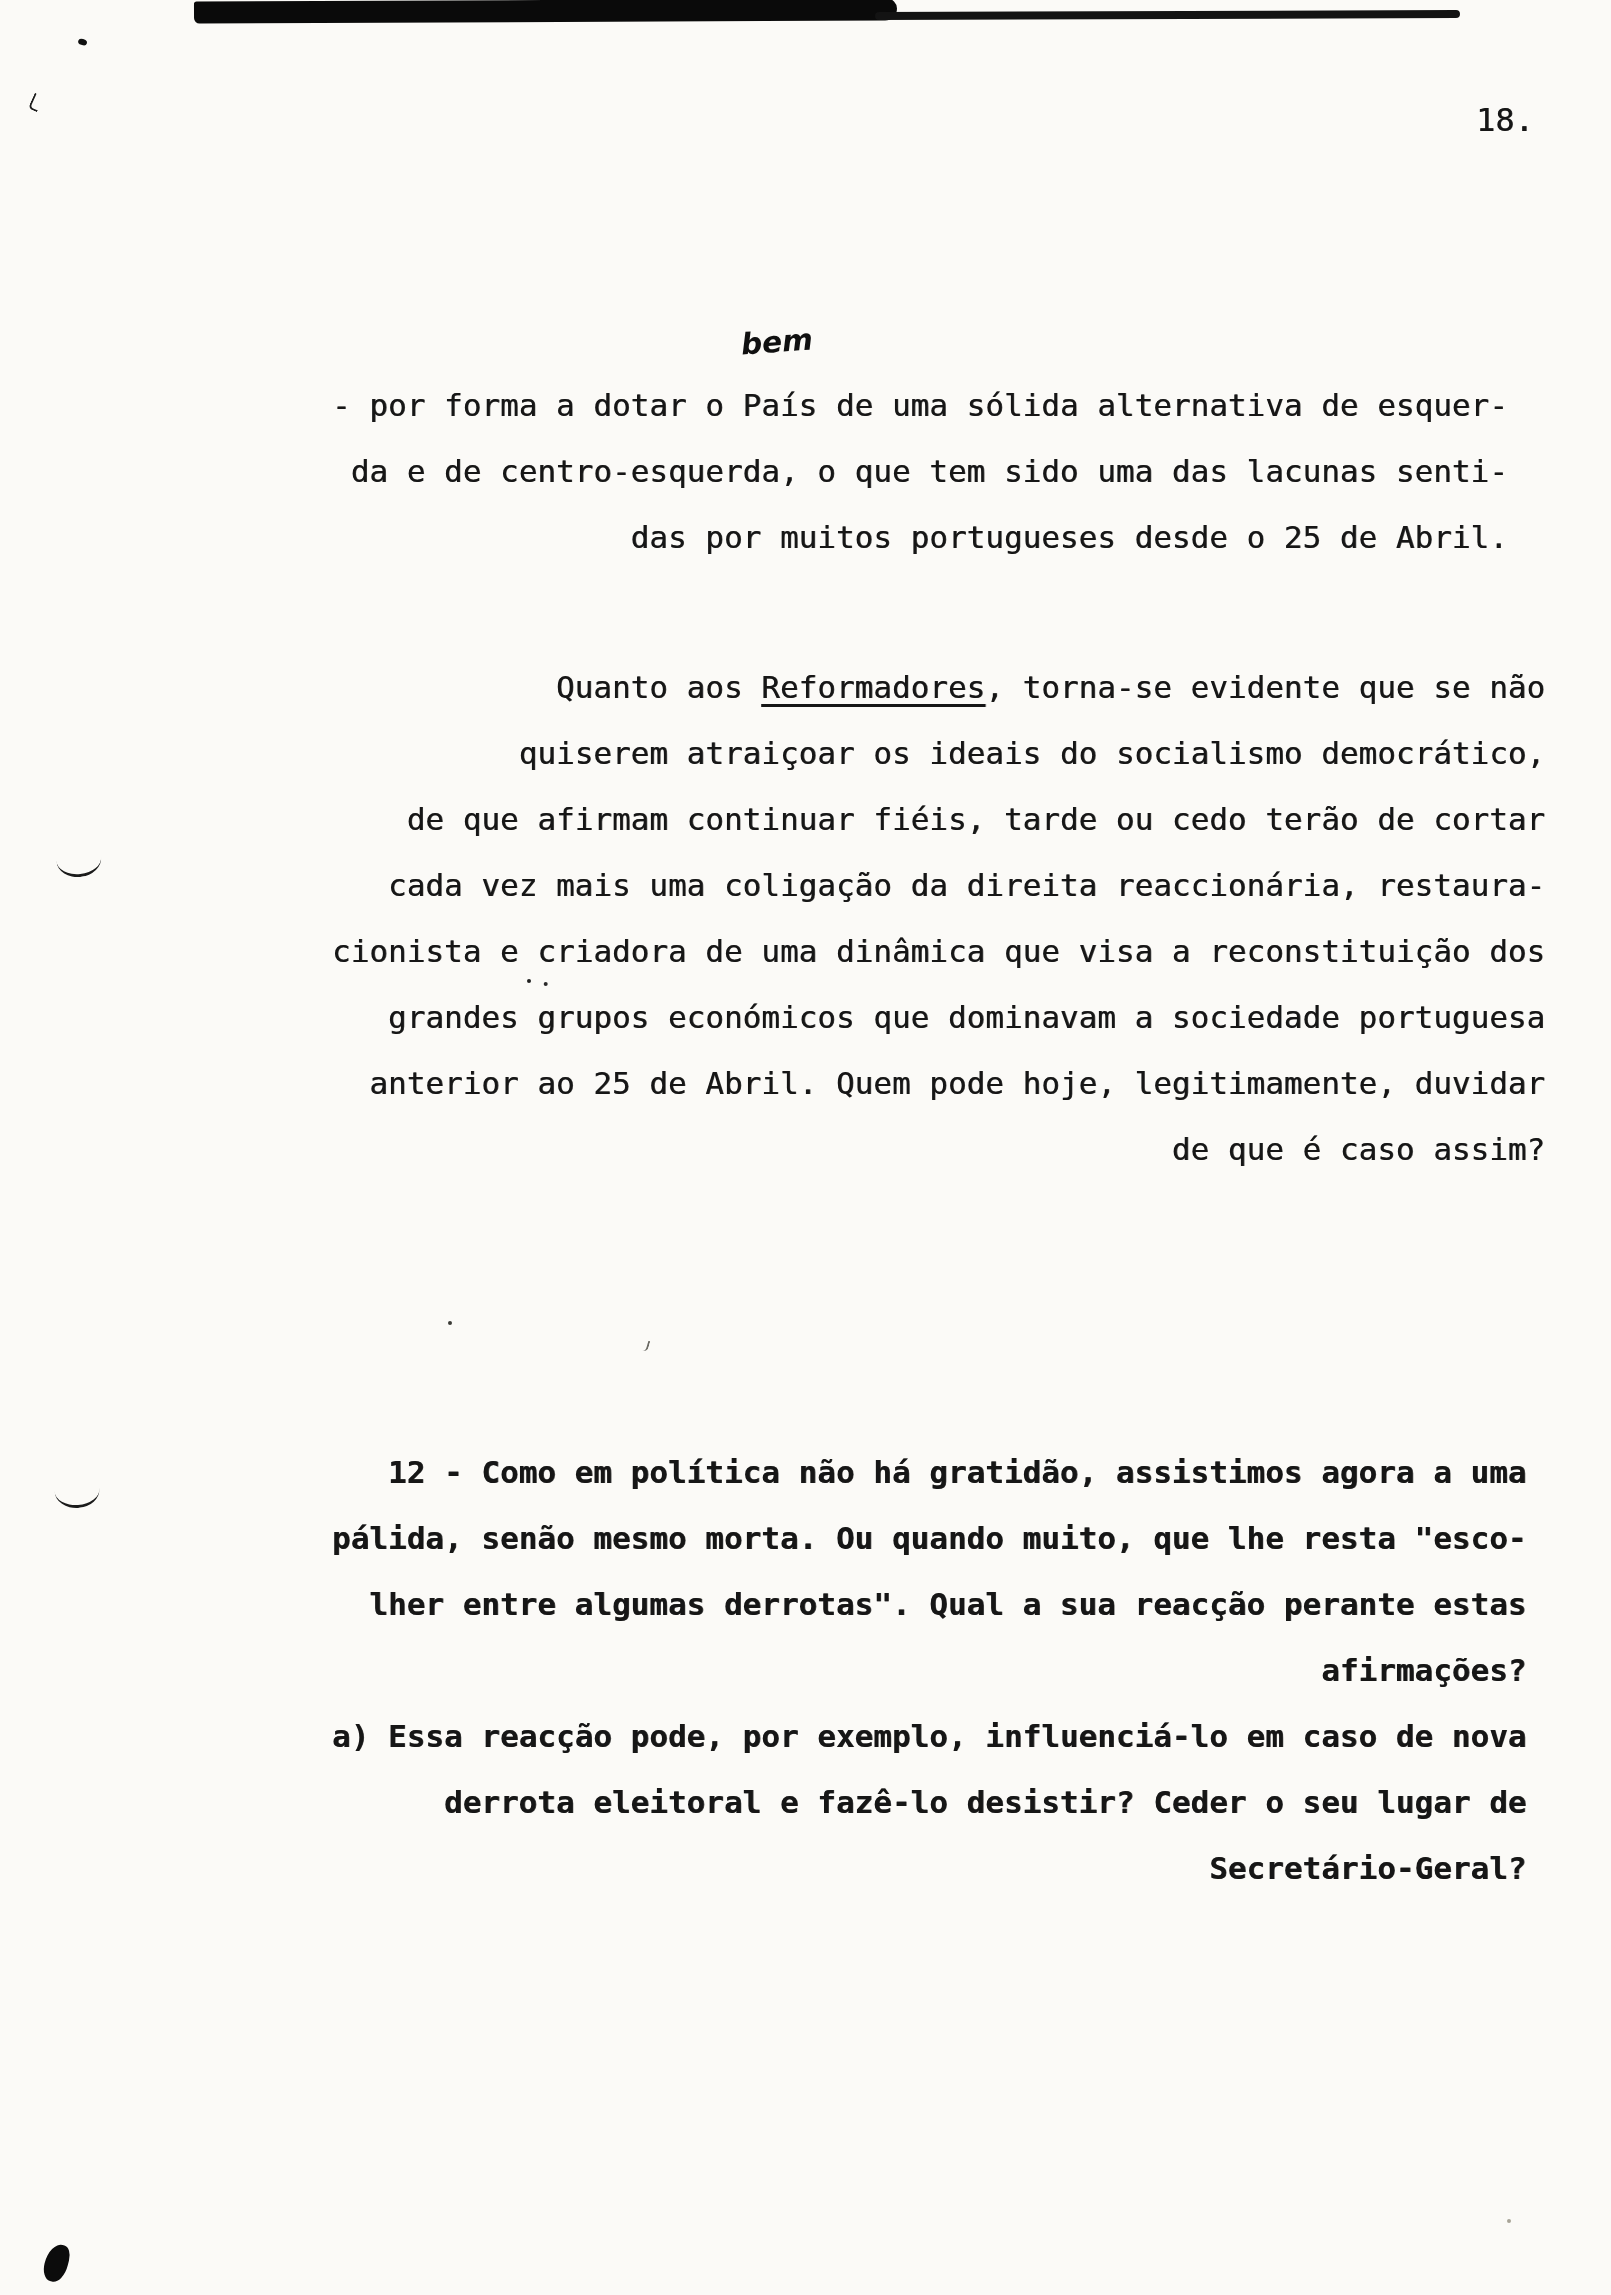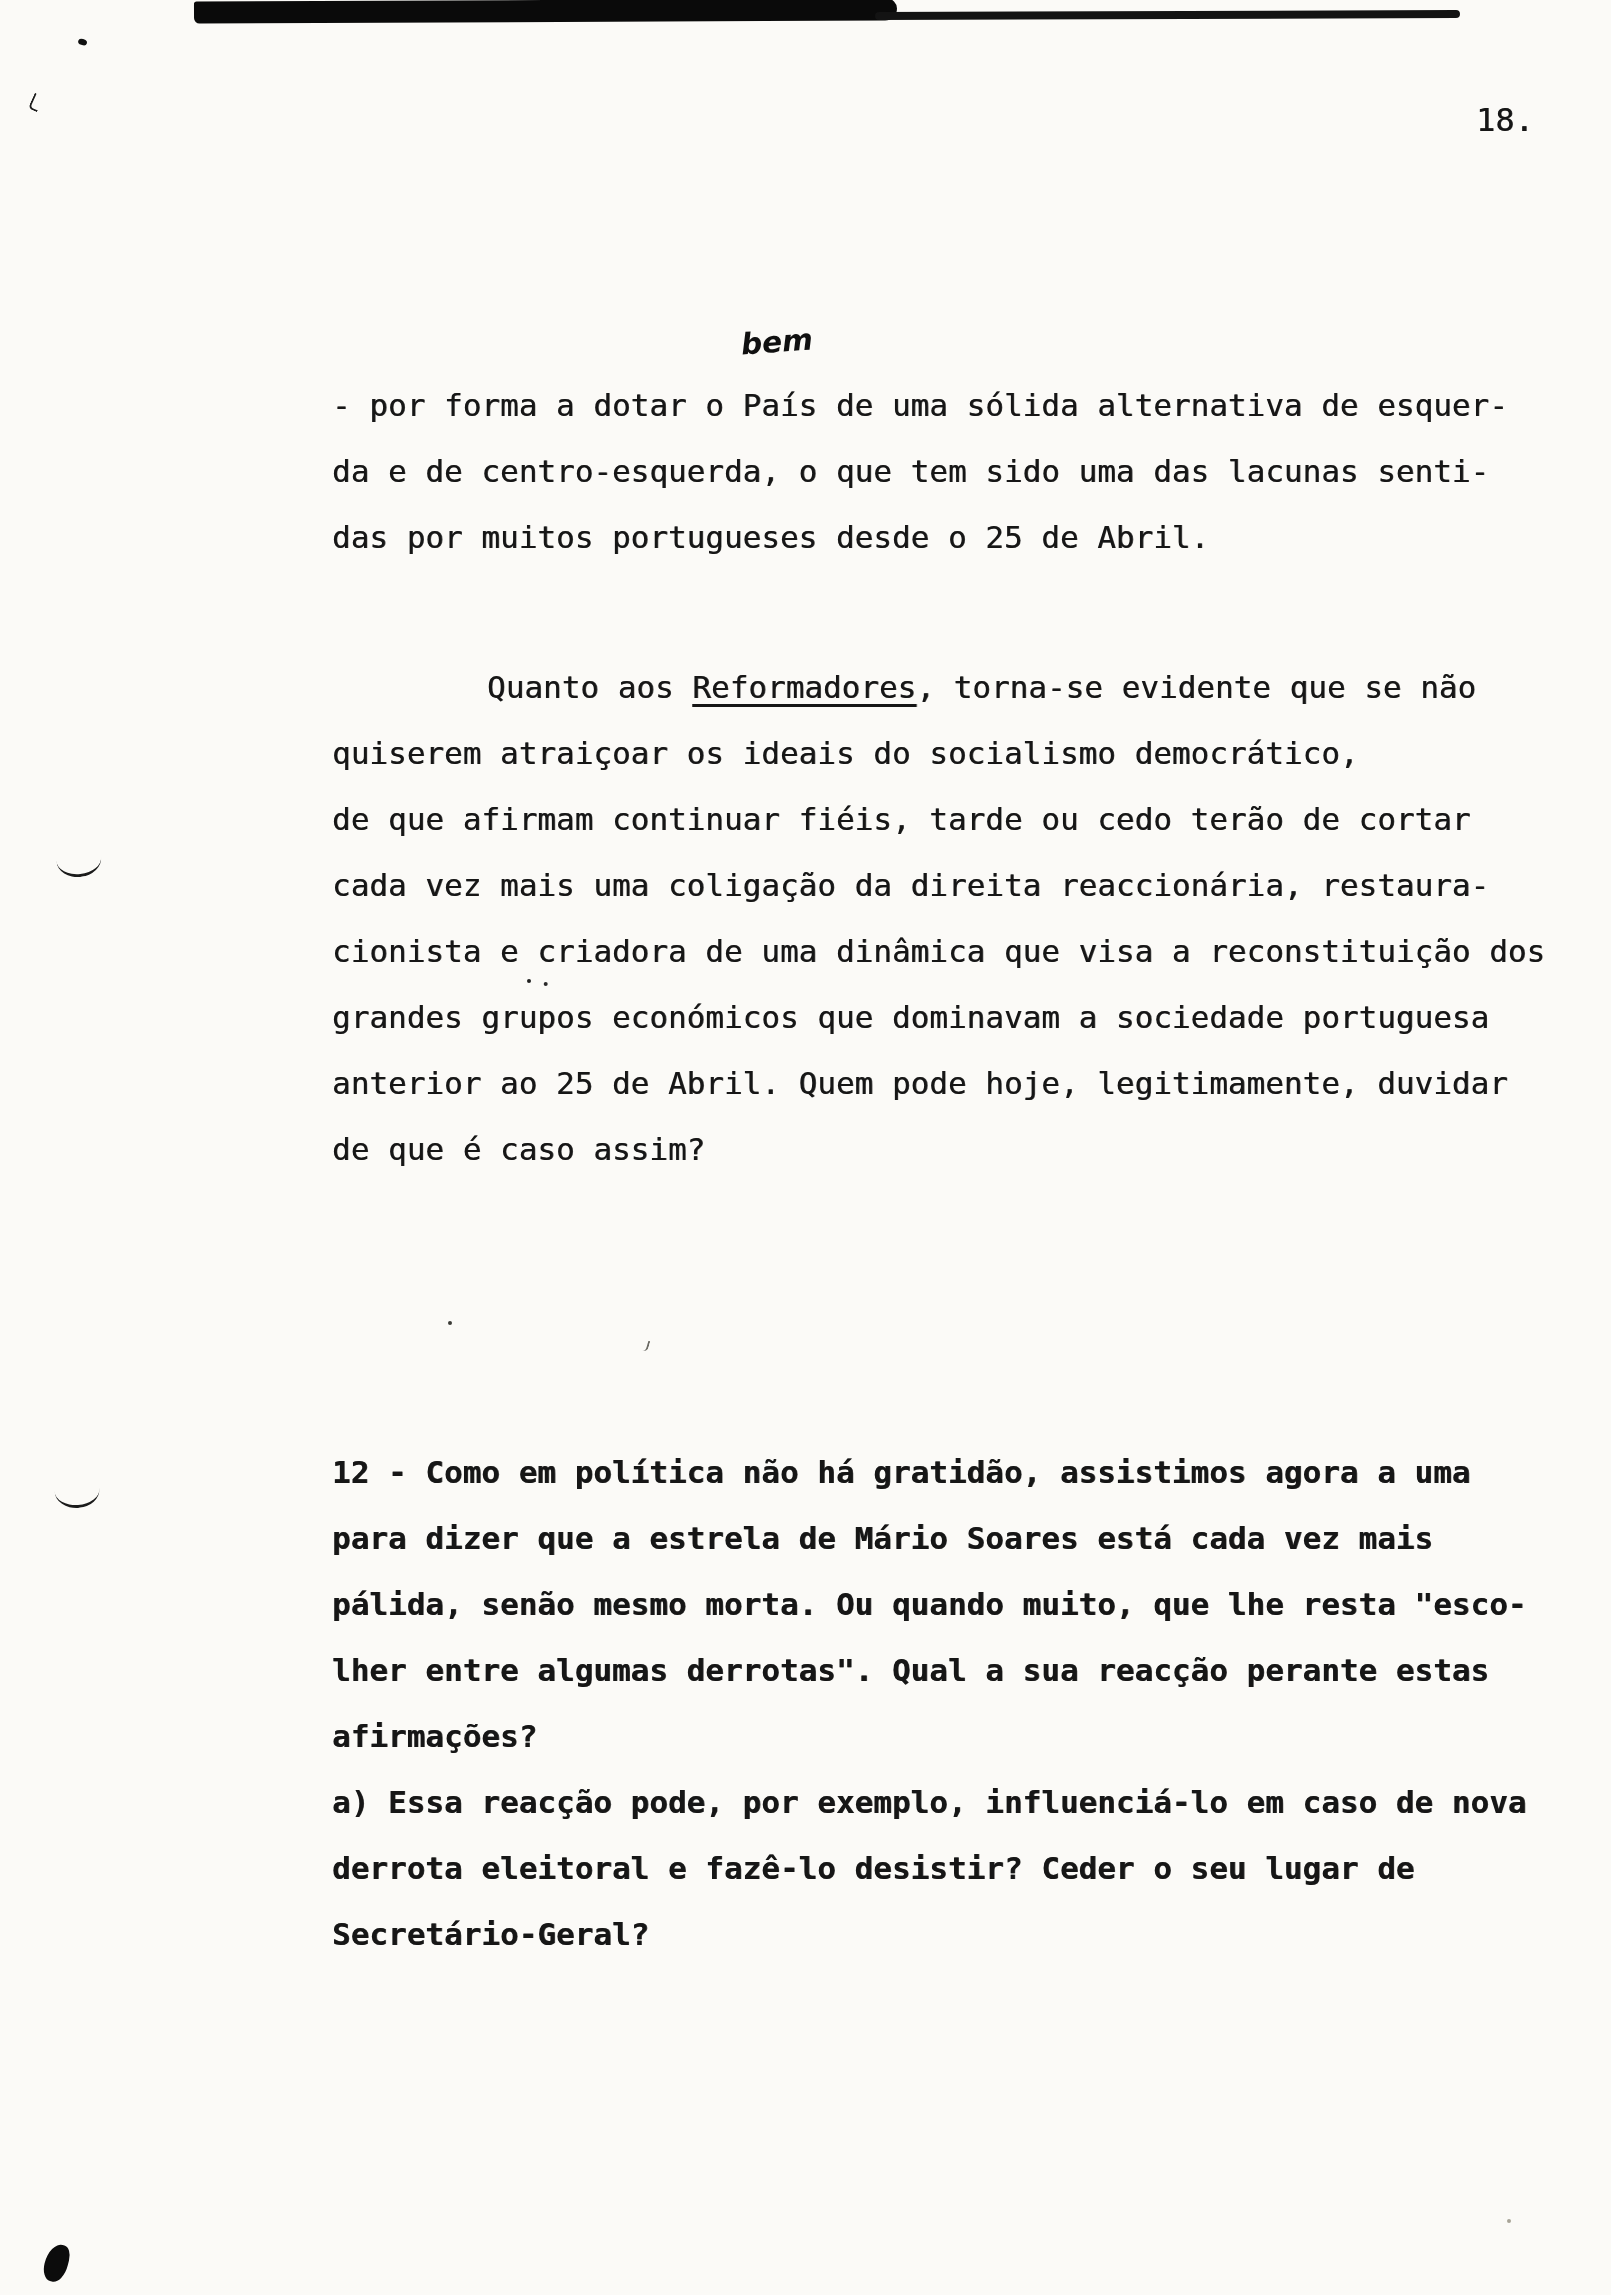--- a/index.html
+++ b/index.html
@@ -11,20 +11,21 @@
     height: 2295px;
     position: relative;
     background: #fbfaf7;
     overflow: hidden;
     font-family: "DejaVu Sans Mono", "Liberation Mono", monospace;
     color: #161616;
   }
   .page {
     position: absolute;
     inset: 0;
+    text-align: right;
   }
   
   .typed {
     font-size: 31px;
     line-height: 66px;
     text-shadow: 0.6px 0 0 rgba(22,22,22,0.75);
     white-space: nowrap;
   }
   .para {
     position: absolute;
@@ -189,21 +190,20 @@
     <div>de que afirmam continuar fiéis, tarde ou cedo terão de cortar</div>
     <div>cada vez mais uma coligação da direita reaccionária, restaura-</div>
     <div>cionista e criadora de uma dinâmica que visa a reconstituição dos</div>
     <div>grandes grupos económicos que dominavam a sociedade portuguesa</div>
     <div>anterior ao 25 de Abril. Quem pode hoje, legitimamente, duvidar</div>
     <div>de que é caso assim?</div>
   </div>
 
   <div class="para typed" id="p3">
     <div>12 - Como em política não há gratidão, assistimos agora a uma</div>
-    <div>para dizer que a estrela de Mário Soares está cada vez mais</div>
     <div>pálida, senão mesmo morta. Ou quando muito, que lhe resta "esco-</div>
     <div>lher entre algumas derrotas". Qual a sua reacção perante estas</div>
     <div>afirmações?</div>
     <div>a) Essa reacção pode, por exemplo, influenciá-lo em caso de nova</div>
     <div>derrota eleitoral e fazê-lo desistir? Ceder o seu lugar de</div>
     <div>Secretário-Geral?</div>
   </div>
 
   <div class="underdots"></div>
   <div class="mid-dot"></div>

